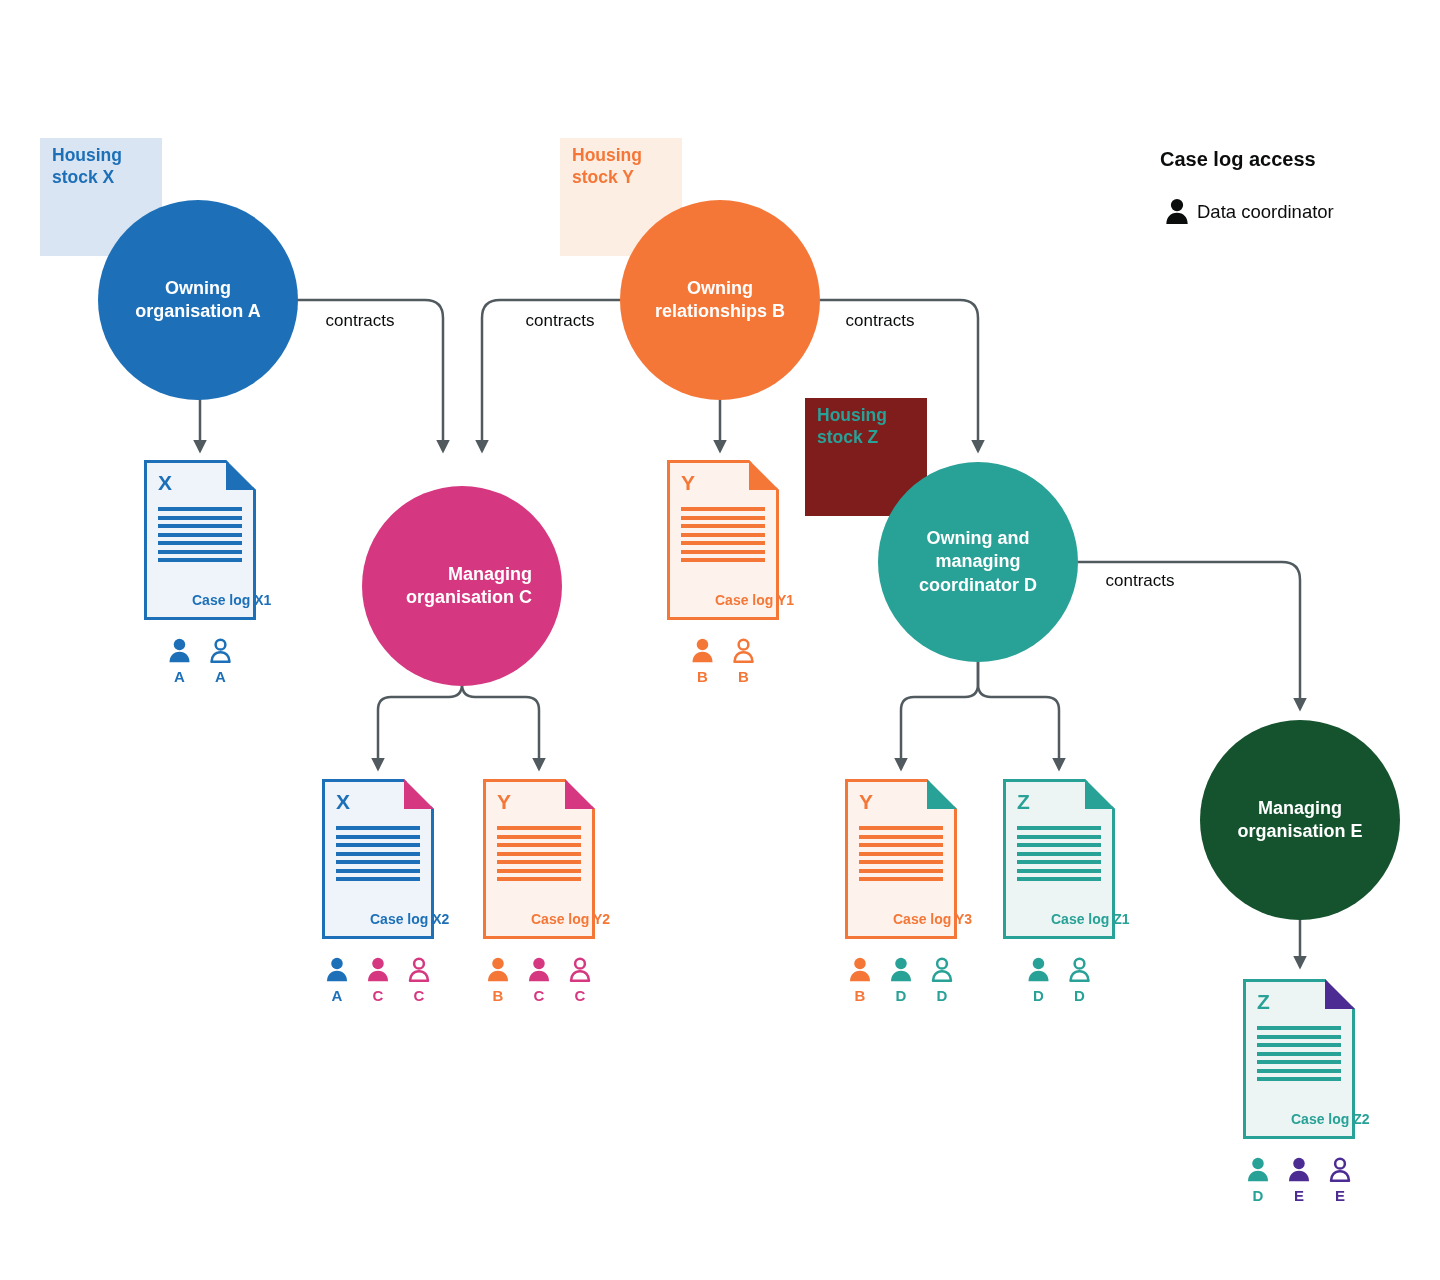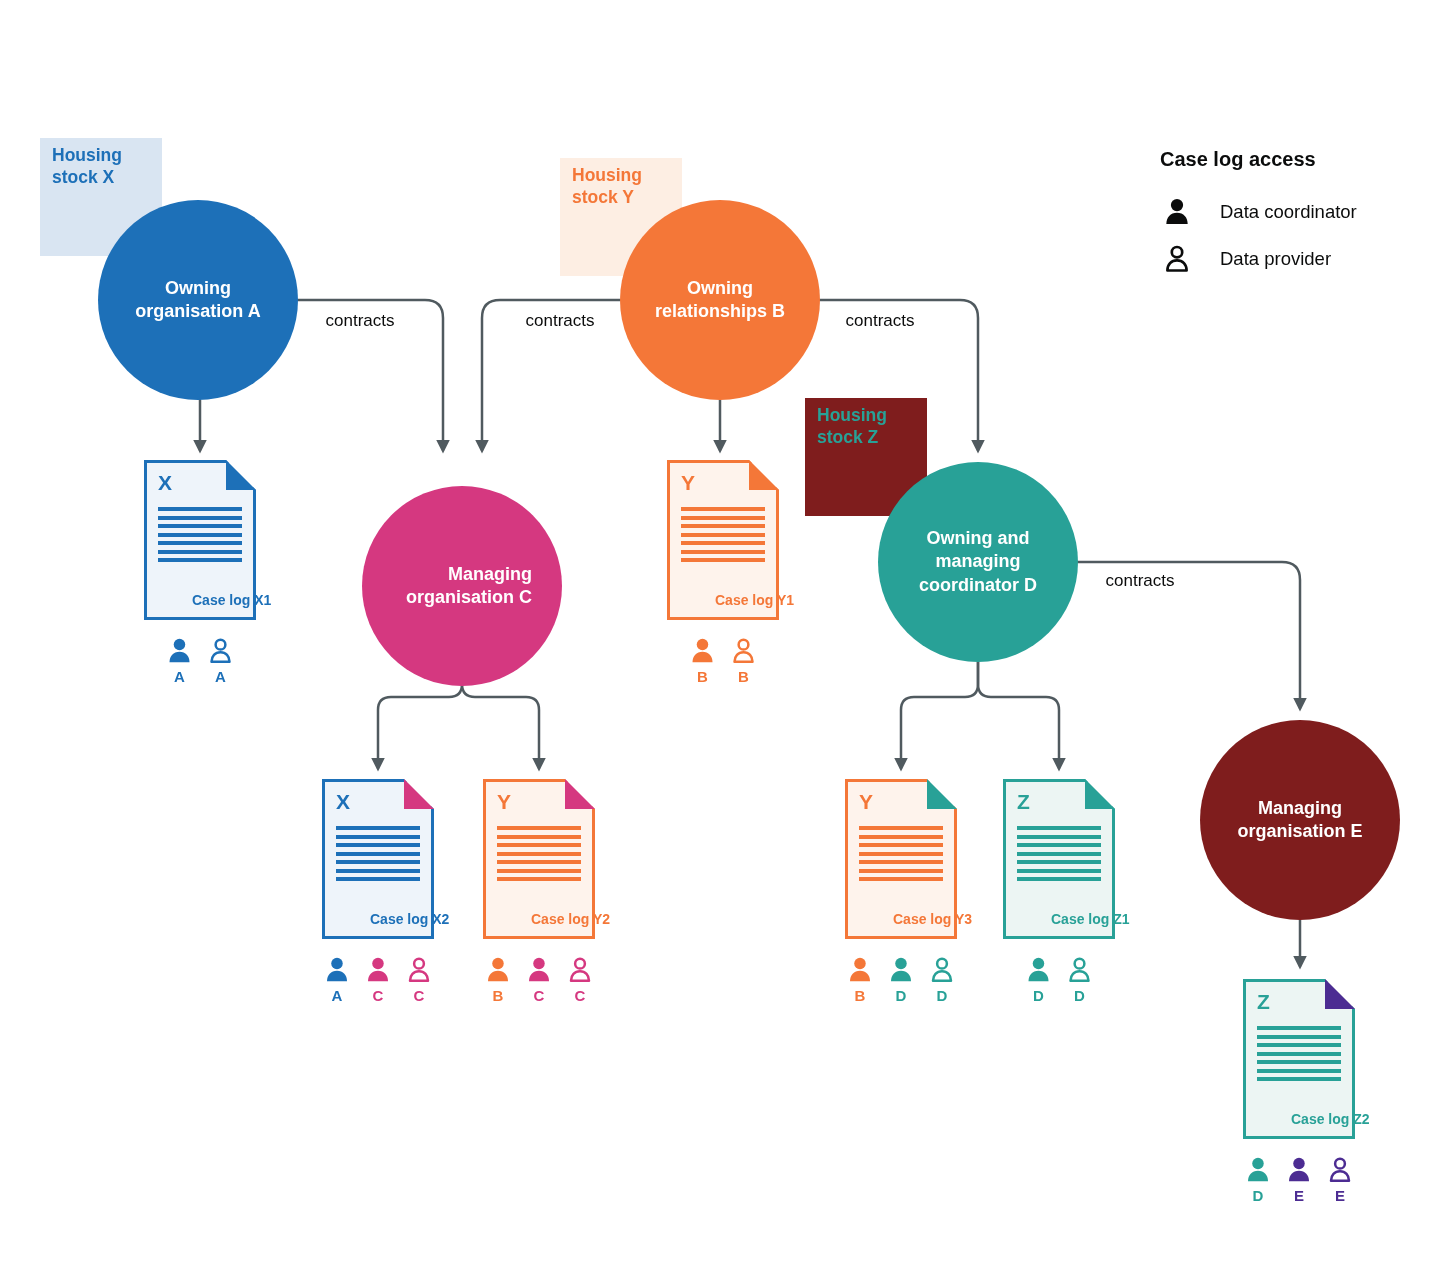--- a/index.html
+++ b/index.html
@@ -10,21 +10,21 @@
   }
   .canvas { position:absolute; left:0; top:0; width:1440px; height:1280px; overflow:hidden; }
 
   .title { position:absolute; left:42px; top:42px; font-size:31px; font-weight:700; letter-spacing:-0.3px; }
 
   svg.connectors { position:absolute; left:0; top:0; }
 
   
   .stock { position:absolute; width:122px; height:118px; padding:7px 12px; font-weight:700; font-size:17.5px; line-height:1.25; }
   .stock-X { left:40px;  top:138px; background:#d9e5f2; color:#1d70b8; }
-  .stock-Y { left:560px; top:138px; background:#fdeee3; color:#f47738;margin-top:20px; }
+  .stock-Y { left:560px; top:138px; background:#fdeee3; color:#f47738; }
   .stock-Z { left:805px; top:398px; background:#7f1d1d; color:#28a197; }
 
   
   .org { position:absolute; width:200px; height:200px; border-radius:50%;
          display:flex; align-items:center; justify-content:center; text-align:center;
          color:#fff; font-weight:700; font-size:18px; line-height:1.3; padding:30px; }
   .org-A { left:98px;   top:200px; }
   .org-B { left:620px;  top:200px; }
   .org-C { left:362px;  top:486px;text-align:right; }
   .org-D { left:878px;  top:462px; }
@@ -66,21 +66,21 @@
   .access-Y2 { left:539px;  top:955px; }
   .access-Y3 { left:901px;  top:955px; }
   .access-Z1 { left:1059px; top:955px; }
   .access-Z2 { left:1299px; top:1155px; }
   .person { display:flex; flex-direction:column; align-items:center; gap:2px; width:32px; }
   .person-letter { font-size:15px; font-weight:700; }
 
   
   .legend { position:absolute; left:1160px; top:148px; width:270px; }
   .legend-title { font-size:20px; font-weight:700; margin-bottom:24px; }
-  .legend-item { display:flex; align-items:center; gap:26px; margin-bottom:13px; font-size:18.5px; }
+  .legend-item { display:flex; align-items:center; gap:3px; margin-bottom:13px; font-size:18.5px; }
   .legend-icon { display:flex; align-items:center; justify-content:center; width:34px; height:34px; }
 </style>
 </head>
 <body>
 
 <div class="canvas">
 
 
   <svg class="connectors" width="1440" height="1280" viewBox="0 0 1440 1280">
     <defs>
@@ -114,21 +114,21 @@
       </div>
       <div class="org org-B" style="background: rgb(244, 119, 56);">
         <span>Owning relationships B</span>
       </div>
       <div class="org org-C" style="background: rgb(213, 56, 128);">
         <span>Managing organisation C</span>
       </div>
       <div class="org org-D" style="background: rgb(40, 161, 151);">
         <span>Owning and managing coordinator D</span>
       </div>
-      <div class="org org-E" style="background: #7f1d1d;">
+      <div class="org org-E" style="background: #14532d;">
         <span>Managing organisation E</span>
       </div>
     </div>
   <div>
       <div class="contract-label cl-0">contracts</div>
       <div class="contract-label cl-1">contracts</div>
       <div class="contract-label cl-2">contracts</div>
       <div class="contract-label cl-3">contracts</div>
     </div>
   <div>
@@ -383,24 +383,15 @@
     <div class="legend-title">Case log access</div>
     <div class="legend-item">
       <span class="legend-icon">
         <svg width="32" height="32" viewBox="0 0 24 24" fill="#0b0c0c">
           <circle cx="12" cy="6.8" r="4.6"></circle>
           <path d="M12 12.6c-4.9 0-8 3.6-8 8.4h16c0-4.8-3.1-8.4-8-8.4z"></path>
         </svg>
       </span>
       <span>Data coordinator</span>
     </div>
-    <div class="legend-item">
-      <span class="legend-icon">
-        <svg width="32" height="32" viewBox="0 0 24 24" fill="none" stroke="#0b0c0c" stroke-width="2">
-          <circle cx="12" cy="6.9" r="3.9"></circle>
-          <path d="M4.8 20.6c0-4.4 2.9-7.6 7.2-7.6s7.2 3.2 7.2 7.6z" stroke-linejoin="round"></path>
-        </svg>
-      </span>
-      <span>Data provider</span>
-    </div>
   </div>
 
 </div>
 
 </body></html>

